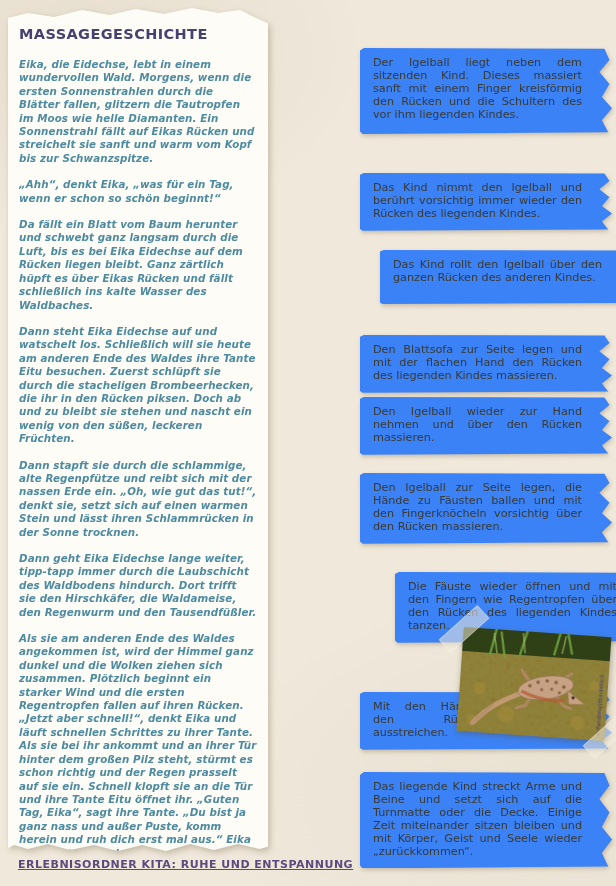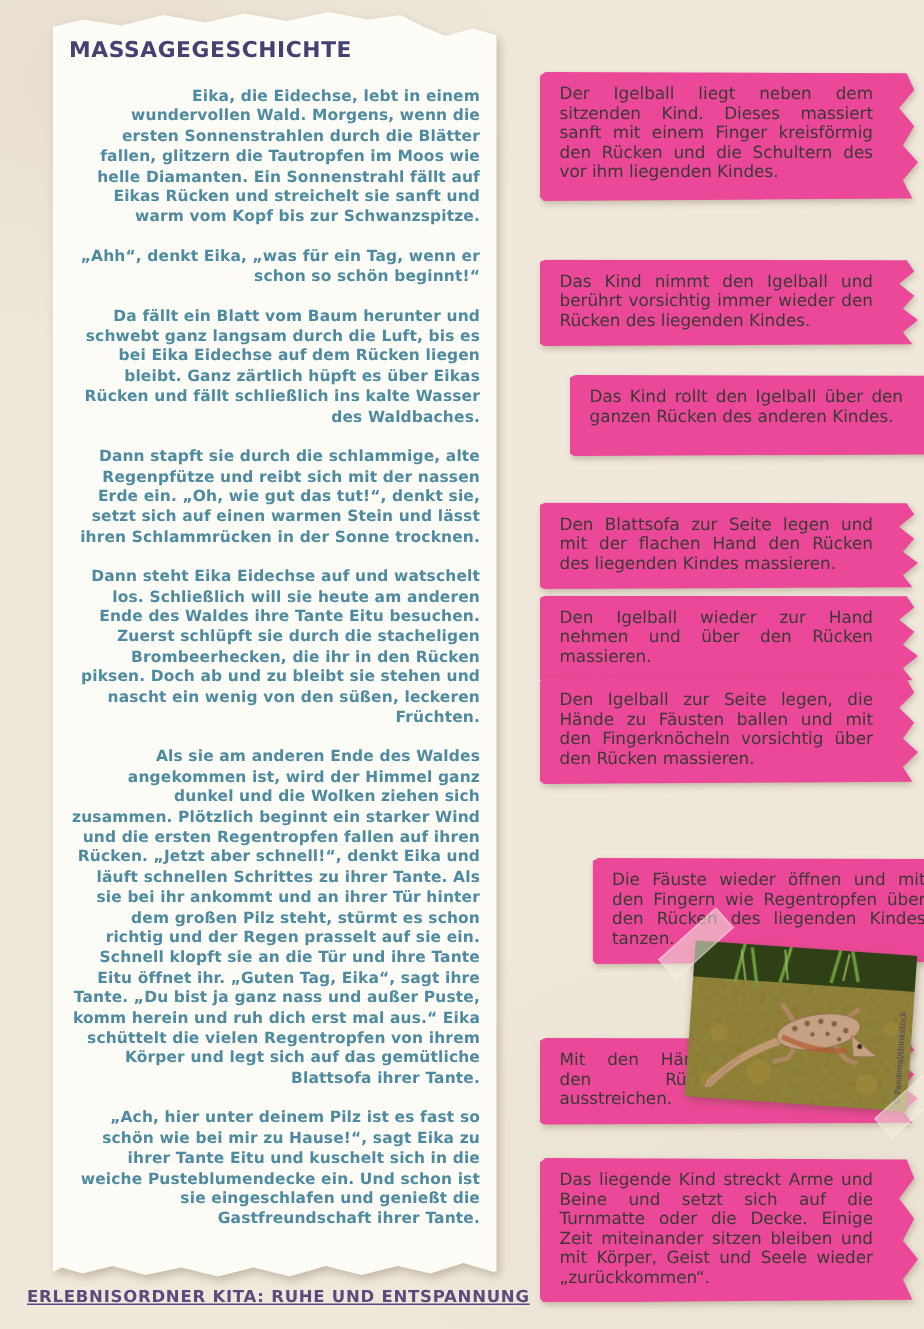--- a/index.html
+++ b/index.html
@@ -8,50 +8,49 @@
     font-family:"DejaVu Sans",sans-serif;
     background:
       radial-gradient(ellipse 420px 260px at 12% 6%, rgba(205,190,165,.25), rgba(0,0,0,0) 70%),
       radial-gradient(ellipse 500px 300px at 90% 90%, rgba(210,196,170,.20), rgba(0,0,0,0) 70%),
       #efe8db;
   }
   .shadow-wrap{position:absolute;filter:drop-shadow(2px 3px 3px rgba(120,100,70,.35));}
   
   .sheet-wrap{left:8px;top:6px;width:312px;height:848px;}
   .sheet{
-    width:296px;height:848px;background:#fdfcf6;box-sizing:border-box;
+    width:260px;height:848px;background:#fdfcf6;box-sizing:border-box;
     padding:16px 11px 0 11px;overflow:hidden;
     clip-path:polygon(0 12px,20px 7px,46px 11px,74px 4px,102px 9px,128px 3px,156px 8px,
       184px 2px,210px 7px,232px 4px,248px 12px,262px 18px,280px 13px,298px 18px,312px 14px,
       312px 836px,294px 842px,274px 836px,252px 843px,230px 838px,206px 844px,182px 838px,
       158px 845px,134px 839px,110px 845px,86px 839px,62px 844px,40px 838px,20px 843px,6px 839px,0 842px);
-    margin-left:27px;
   }
   .title{
     margin:4px 0 16px 0;font-size:14.5px;font-weight:bold;letter-spacing:.4px;
     color:#454271;
   }
   .story p{
     margin:0 0 13px 0;font-size:10.3px;line-height:13.4px;letter-spacing:.1px;
-    font-weight:bold;color:#4e8ba0;text-align:right;
+    font-style:italic;font-weight:bold;color:#4e8ba0;
   }
   
   .card-wrap{left:360px;width:252px;filter:drop-shadow(1px 2px 2px rgba(120,100,70,.35));position:absolute;}
   .card{
-    background:#ec4899;box-sizing:border-box;width:252px;
+    background:#3b82f6;box-sizing:border-box;width:252px;
     padding:9px 30px 10px 13px;
     font-size:11.2px;line-height:12.9px;color:#3a3a33;text-align:justify;
     clip-path:polygon(0% 3%,1.5% 0%,97% 1%,99% 14%,95% 28%,99% 42%,96% 57%,100% 70%,96% 84%,98.5% 98%,1% 100%,0% 97%);
   }
   .w1{top:48px;}  .w1 .card{min-height:86px;}
   .w2{top:173px;} .w2 .card{min-height:57px;}
   .w3{top:250px;padding-left:20px;} .w3 .card{min-height:54px;}
   .w4{top:335px;} .w4 .card{min-height:57px;}
   .w5{top:397px;} .w5 .card{min-height:50px;}
-  .w6{top:452px;} .w6 .card{min-height:65px;}
+  .w6{top:452px;} .w6 .card{min-height:65px;margin-top:21px;}
   .w7{top:572px;margin-left:35px;} .w7 .card{min-height:62px;}
   .w8{top:692px;} .w8 .card{min-height:50px;padding-right:128px;}
   .w9{top:772px;} .w9 .card{min-height:86px;}
   
   .photo-wrap{
     position:absolute;left:460px;top:632px;width:148px;height:104px;z-index:5;
     transform:rotate(4deg);filter:drop-shadow(1px 2px 3px rgba(90,75,50,.45));
   }
   .photo-wrap svg{display:block;}
   .tape{
@@ -68,22 +67,23 @@
 </style>
 </head>
 <body>
 
 <div class="shadow-wrap sheet-wrap">
   <div class="sheet story">
     <h1 class="title">MASSAGEGESCHICHTE</h1>
     <p>Eika, die Eidechse, lebt in einem wundervollen Wald. Morgens, wenn die ersten Sonnenstrahlen durch die Blätter fallen, glitzern die Tautropfen im Moos wie helle Diamanten. Ein Sonnenstrahl fällt auf Eikas Rücken und streichelt sie sanft und warm vom Kopf bis zur Schwanzspitze.</p>
     <p>„Ahh“, denkt Eika, „was für ein Tag, wenn er schon so schön beginnt!“</p>
     <p>Da fällt ein Blatt vom Baum herunter und schwebt ganz langsam durch die Luft, bis es bei Eika Eidechse auf dem Rücken liegen bleibt. Ganz zärtlich hüpft es über Eikas Rücken und fällt schließlich ins kalte Wasser des Waldbaches.</p>
+    <p>Dann steht Eika Eidechse auf und watschelt los. Schließlich will sie heute am anderen Ende des Waldes ihre Tante Eitu besuchen. Zuerst schlüpft sie durch die stacheligen Brombeerhecken, die ihr in den Rücken piksen. Doch ab und zu bleibt sie stehen und nascht ein wenig von den süßen, leckeren Früchten.</p>
     <p>Dann stapft sie durch die schlammige, alte Regenpfütze und reibt sich mit der nassen Erde ein. „Oh, wie gut das tut!“, denkt sie, setzt sich auf einen warmen Stein und lässt ihren Schlammrücken in der Sonne trocknen.</p>
-    <p>Dann steht Eika Eidechse auf und watschelt los. Schließlich will sie heute am anderen Ende des Waldes ihre Tante Eitu besuchen. Zuerst schlüpft sie durch die stacheligen Brombeerhecken, die ihr in den Rücken piksen. Doch ab und zu bleibt sie stehen und nascht ein wenig von den süßen, leckeren Früchten.</p>
+    <p>Dann geht Eika Eidechse lange weiter, tipp-tapp immer durch die Laubschicht des Waldbodens hindurch. Dort trifft sie den Hirschkäfer, die Waldameise, den Regenwurm und den Tausendfüßler.</p>
     <p>Als sie am anderen Ende des Waldes angekommen ist, wird der Himmel ganz dunkel und die Wolken ziehen sich zusammen. Plötzlich beginnt ein starker Wind und die ersten Regentropfen fallen auf ihren Rücken. „Jetzt aber schnell!“, denkt Eika und läuft schnellen Schrittes zu ihrer Tante. Als sie bei ihr ankommt und an ihrer Tür hinter dem großen Pilz steht, stürmt es schon richtig und der Regen prasselt auf sie ein. Schnell klopft sie an die Tür und ihre Tante Eitu öffnet ihr. „Guten Tag, Eika“, sagt ihre Tante. „Du bist ja ganz nass und außer Puste, komm herein und ruh dich erst mal aus.“ Eika schüttelt die vielen Regentropfen von ihrem Körper und legt sich auf das gemütliche Blattsofa ihrer Tante.</p>
     <p>„Ach, hier unter deinem Pilz ist es fast so schön wie bei mir zu Hause!“, sagt Eika zu ihrer Tante Eitu und kuschelt sich in die weiche Pusteblumendecke ein. Und schon ist sie eingeschlafen und genießt die Gastfreundschaft ihrer Tante.</p>
 
   </div>
 </div>
 
 <div class="card-wrap w1">
     <div class="card">Der Igelball liegt neben dem sitzenden Kind. Dieses massiert sanft mit einem Finger kreisförmig den Rücken und die Schultern des vor ihm liegenden Kindes.</div>
   </div>
 <div class="card-wrap w2">

